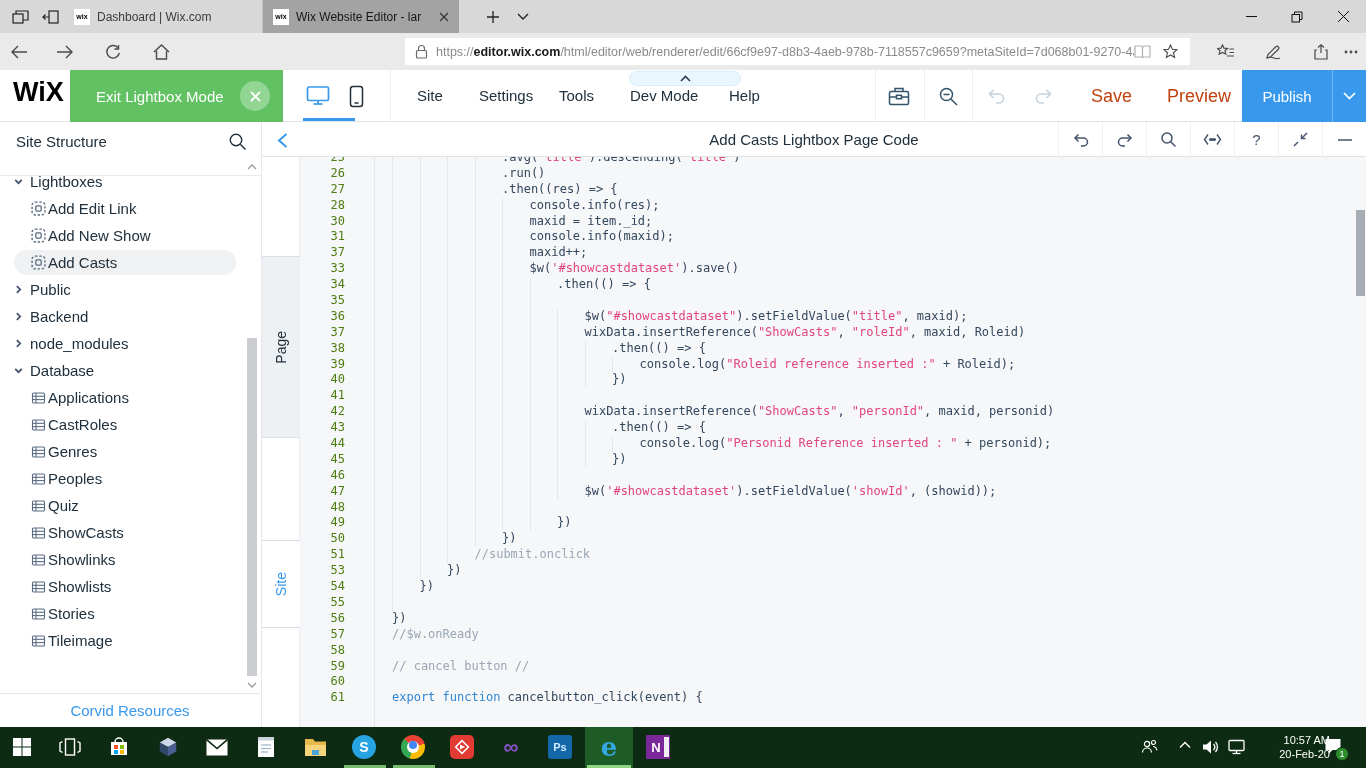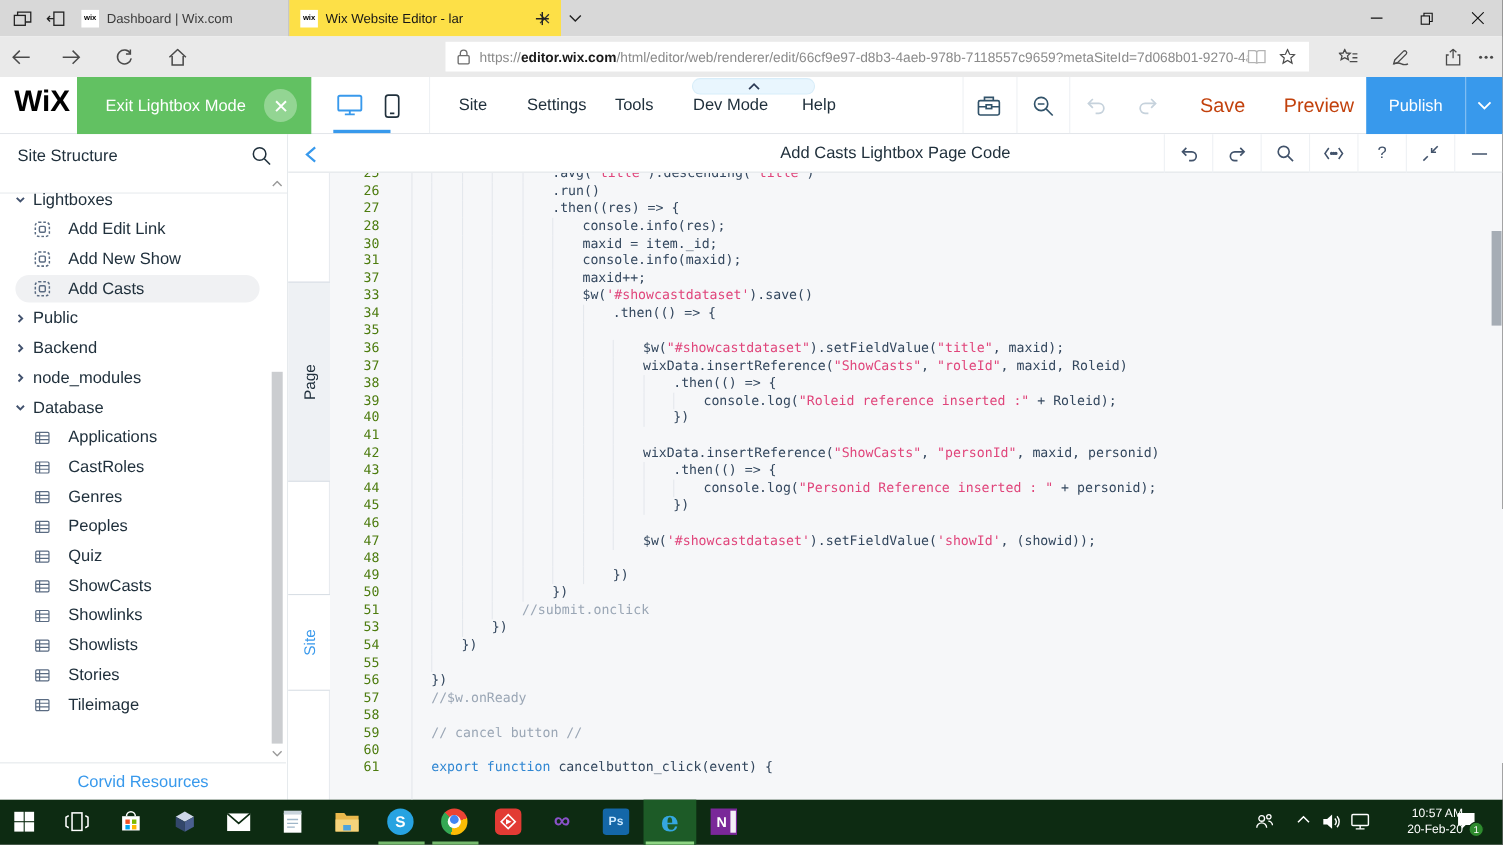--- a/index.html
+++ b/index.html
@@ -5,21 +5,21 @@
   *{margin:0;padding:0;box-sizing:border-box}
   html,body{width:1366px;height:768px;overflow:hidden;background:#000}
   #screen{position:relative;width:1366px;height:768px;background:#fff;font-family:"Liberation Sans",sans-serif;cursor:default}
   svg{display:block}
 
   
   #tabstrip{position:absolute;left:0;top:0;width:1366px;height:33px;background:#d8d8d8}
   .ts-btn{position:absolute;top:4px;width:28px;height:25px;display:flex;align-items:center;justify-content:center}
   .etab{position:absolute;top:0;height:33px;display:flex;align-items:center;padding:0 10px;font-size:12px;color:#3b3b3b}
   #tab1{left:64px;width:199px;border-right:1px solid #c3c3c3}
-  #tab2{left:263px;width:247px;background:#fde047;color:#161616}
+  #tab2{left:263px;width:196px;background:#a3a3a3;color:#161616}
   .favicon{width:16px;height:16px;background:#fff;font-size:7px;font-weight:bold;color:#000;display:flex;align-items:center;justify-content:center;margin-right:7px;flex:none}
   .etab .ttl{white-space:nowrap;overflow:hidden;flex:1}
   .tabclose{margin-left:7px;flex:none;display:flex}
   #newtab{position:absolute;left:478px;top:0;width:30px;height:33px;display:flex;align-items:center;justify-content:center}
   #tabchev{position:absolute;left:509px;top:0;width:28px;height:33px;display:flex;align-items:center;justify-content:center}
   .wctrl{position:absolute;top:0;width:46px;height:33px;display:flex;align-items:center;justify-content:center}
 
   
   #addressrow{position:absolute;left:0;top:33px;width:1366px;height:37px;background:#eaeaea}
   .nav-btn{position:absolute;top:5px;width:30px;height:27px;display:flex;align-items:center;justify-content:center}
@@ -48,21 +48,21 @@
   
   #sidebar{position:absolute;left:0;top:122px;width:262px;height:605px;background:#fff;border-right:1px solid #e4e8ec}
   #sb-header{position:absolute;left:0;right:0;top:0;height:54px;border-bottom:1px solid #e8ebee}
   #sb-title{position:absolute;left:16px;top:0;line-height:39px;font-size:15px;color:#20303c}
   #sb-search{position:absolute;right:14px;top:10px}
   #tree{position:absolute;left:0;top:46px;width:262px}
   .trow{position:relative;height:27px;display:flex;align-items:center;font-size:15px;color:#20303c}
   .trow.sel::before{content:"";position:absolute;left:14px;right:26px;top:1px;bottom:1px;background:#f0f1f3;border-radius:14px}
   .tchev{margin-left:13px;width:11px;display:flex;position:relative;z-index:1}
   .tico{margin-left:31px;width:15px;display:flex;position:relative;z-index:1}
-  .tlabel{margin-left:16px;position:relative;z-index:1;white-space:nowrap}
+  .tlabel{margin-left:2px;position:relative;z-index:1;white-space:nowrap}
   .tlabel.g{margin-left:6px}
   #sb-thumb{position:absolute;left:247px;top:216px;width:10px;height:338px;background:#cbcdd0}
   .sb-chev{position:absolute;left:247px;width:10px;display:flex;justify-content:center}
   #sb-footer{position:absolute;left:0;right:1px;bottom:0;height:34px;border-top:1px solid #e4e8ec;display:flex;align-items:center;justify-content:center;background:#fff}
   #corvid-link{font-size:15px;color:#3899ec}
 
   
   #codeheader{position:absolute;left:262px;top:122px;width:1104px;height:35px;background:#fff;border-bottom:1px solid #dfe3e7;z-index:5}
   #ch-back{position:absolute;left:10px;top:9px;width:20px;height:18px;display:flex;align-items:center;justify-content:center}
   #ch-title{position:absolute;left:0;right:0;text-align:center;line-height:35px;font-size:15px;color:#20303c;pointer-events:none}

